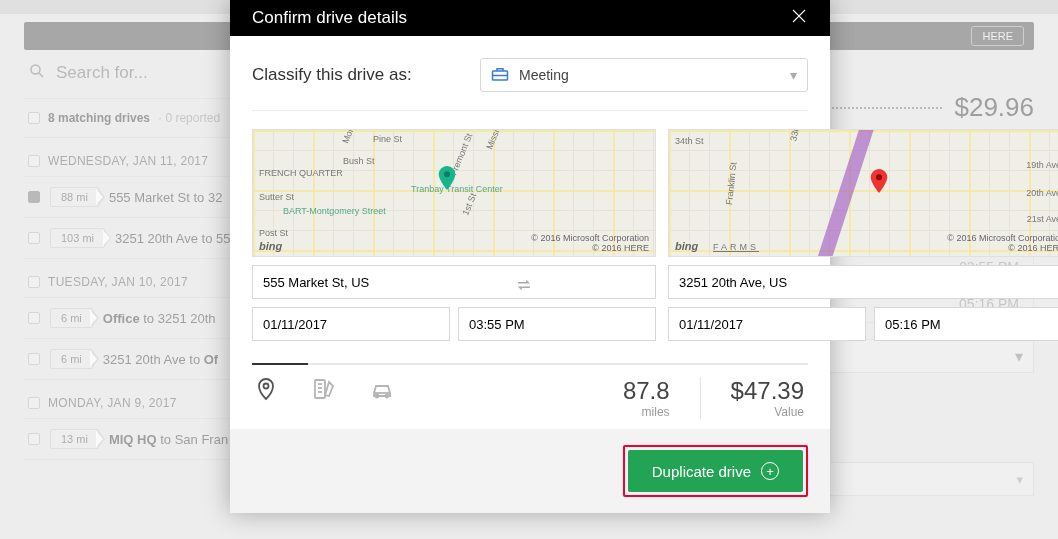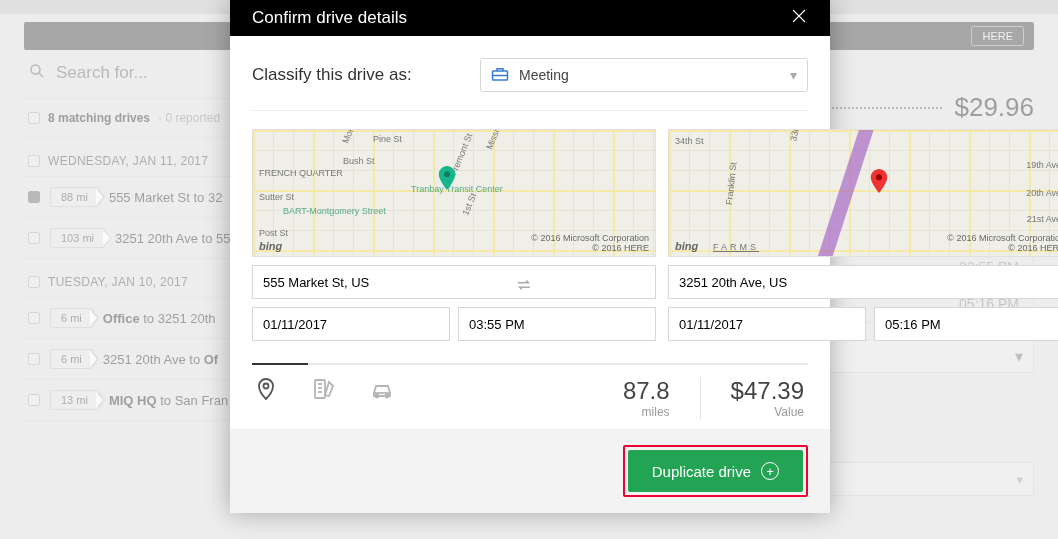--- a/index.html
+++ b/index.html
@@ -220,20 +220,24 @@
         </div>
         <div class="drive-row">
           <span class="chk"></span>
           <span class="tag">6 mi</span>
           <span class="drive-text"><b>Office</b> to 3251 20th</span>
         </div>
         <div class="drive-row">
           <span class="chk"></span>
           <span class="tag">6 mi</span>
           <span class="drive-text">3251 20th Ave to <b>Of</b></span>
+        </div>
+        <div class="day-header">
+          <span class="chk"></span>
+          <span>MONDAY, JAN 9, 2017</span>
         </div>
         <div class="drive-row">
           <span class="chk"></span>
           <span class="tag">13 mi</span>
           <span class="drive-text"><b>MIQ HQ</b> to San Fran</span>
         </div>
       </div>
   </div>
 
   <div class="details">

